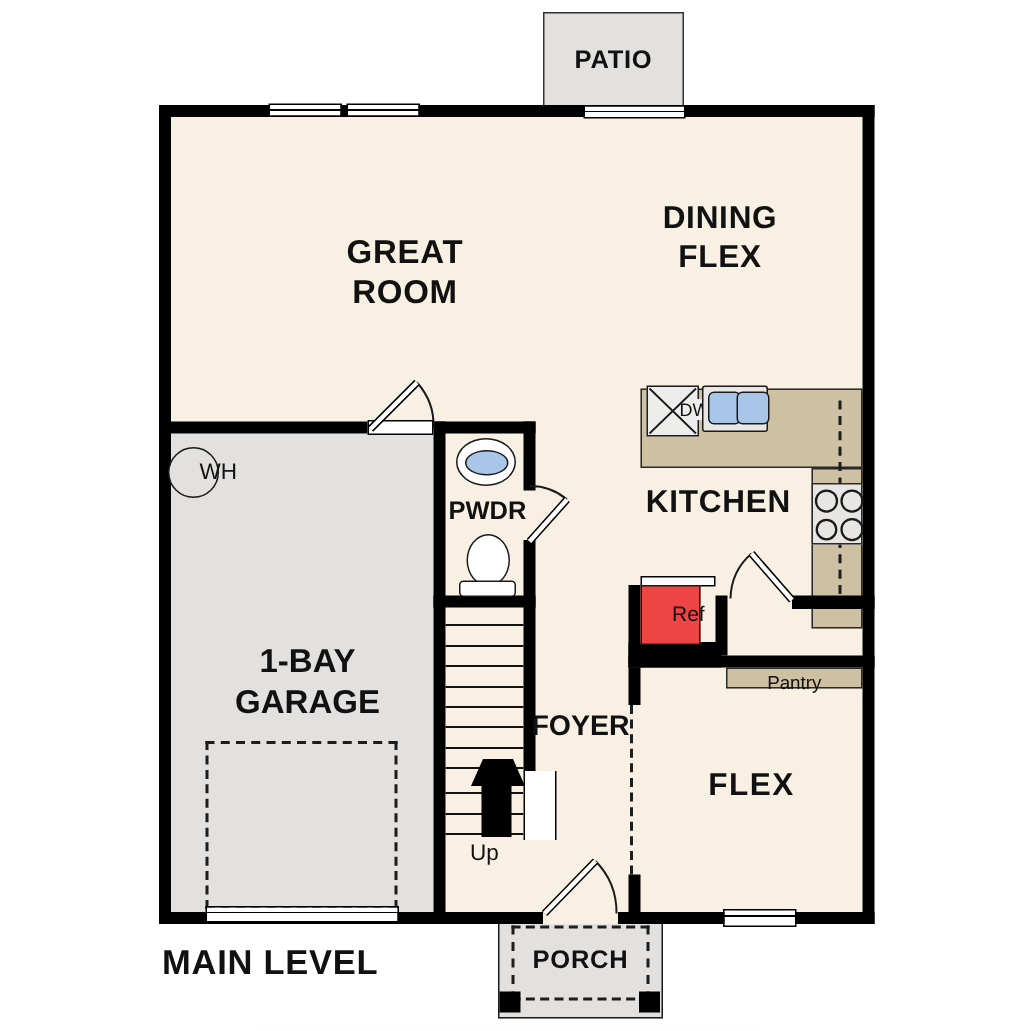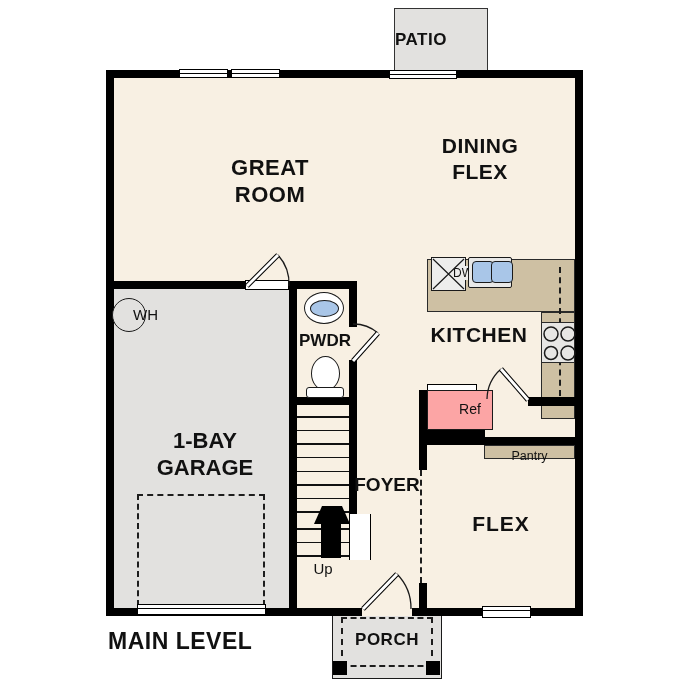--- a/index.html
+++ b/index.html
@@ -21,21 +21,21 @@
           border:1px solid #000;box-sizing:border-box;}
   .dashedbox{border:2px dashed #1d1d1d;box-sizing:border-box;background:transparent;}
   .dashline{width:0;border-left:2px dashed #1d1d1d;}
   .treads{background:repeating-linear-gradient(to bottom,transparent 0,transparent 12.2px,#111 12.2px,#111 13.6px);}
 </style>
 </head>
 <body>
 
 <div id="canvas">
 
-  <div class="abs floor gray" style="left:394px;top:8px;width:94px;height:64px;border:1.5px solid #333;box-sizing:border-box;display:flex;align-items:center;">
+  <div class="abs floor gray" style="left:362px;top:8px;width:94px;height:64px;border:1.5px solid #333;box-sizing:border-box;display:flex;align-items:center;justify-content:center;">
     <span class="lbl" style="font-size:17px;letter-spacing:.5px;">PATIO</span>
   </div>
 
   <div class="abs floor gray" style="left:332px;top:612px;width:110px;height:67px;border:1.5px solid #1a1a1a;box-sizing:border-box;"></div>
   <div class="abs dash dashedbox" style="left:341px;top:617px;width:92px;height:50px;"></div>
   <div class="abs lbl" style="left:344px;top:630px;width:86px;font-size:17px;letter-spacing:.5px;z-index:6;">PORCH</div>
   <div class="abs wall" style="left:333px;top:661px;width:14px;height:14px;z-index:6;"></div>
   <div class="abs wall" style="left:426px;top:661px;width:14px;height:14px;z-index:6;"></div>
 
   <div class="abs floor cream" style="left:114px;top:78px;width:461px;height:530px;"></div>
@@ -83,21 +83,21 @@
   <div class="abs fixt" style="left:311px;top:356px;width:29px;height:35px;background:#fff;border:1.5px solid #1a1a1a;border-radius:50%;"></div>
   <div class="abs fixt" style="left:306px;top:387px;width:38px;height:11px;background:#fff;border:1.5px solid #1a1a1a;border-radius:3px;"></div>
 
   <div class="abs fixt" style="left:431px;top:257px;width:35px;height:34px;background:#ededec;border:1.5px solid #1a1a1a;text-align:center;">
     <span style="position:relative;z-index:8;font-size:12px;line-height:31px;background:#ededec;padding:0 1px;">DW</span>
   </div>
   <div class="abs fixt" style="left:468px;top:257px;width:44px;height:31px;background:#e8e8e7;border:1.5px solid #1a1a1a;border-radius:2px;"></div>
   <div class="abs fixt" style="left:472px;top:261px;width:18px;height:22px;background:#a9c6e8;border:1.5px solid #1a1a1a;border-radius:4px;"></div>
   <div class="abs fixt" style="left:491px;top:261px;width:18px;height:22px;background:#a9c6e8;border:1.5px solid #1a1a1a;border-radius:4px;"></div>
   <div class="abs fixt" style="left:427px;top:384px;width:50px;height:7px;background:#fff;border:1px solid #000;"></div>
-  <div class="abs fixt" style="left:427px;top:390px;width:66px;height:40px;background:#fca5a5;border:1.5px solid #1a1a1a;text-align:center;">
+  <div class="abs fixt" style="left:427px;top:390px;width:40px;height:40px;background:#ef4444;border:1.5px solid #1a1a1a;text-align:center;">
     <span style="font-size:14px;line-height:37px;">Ref</span>
   </div>
 
   <div class="abs fixt" style="left:112px;top:298px;width:34px;height:34px;background:#e2e1df;border:1.5px solid #1a1a1a;border-radius:50%;text-align:center;z-index:5;">
     <span style="font-size:15px;line-height:31px;">WH</span>
   </div>
 
   <div class="abs fixt treads" style="left:297px;top:404px;width:52px;height:112px;"></div>
   <div class="abs fixt treads" style="left:297px;top:516px;width:52px;height:42px;"></div>
   <div class="abs fixt" style="left:349px;top:514px;width:7px;height:46px;background:#fff;border-left:1.4px solid #000;border-right:1.4px solid #000;z-index:5;"></div>

